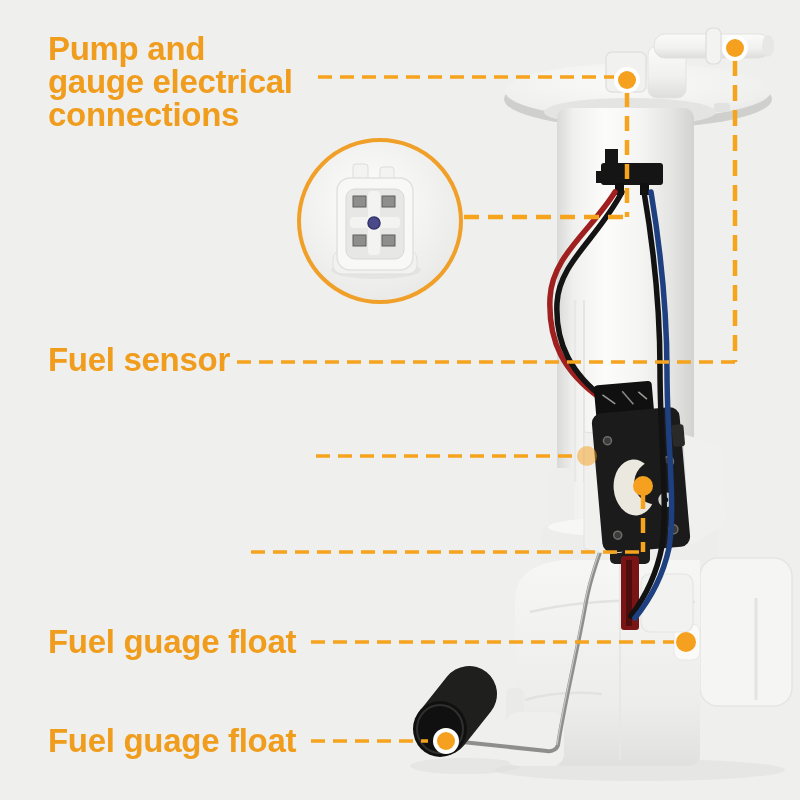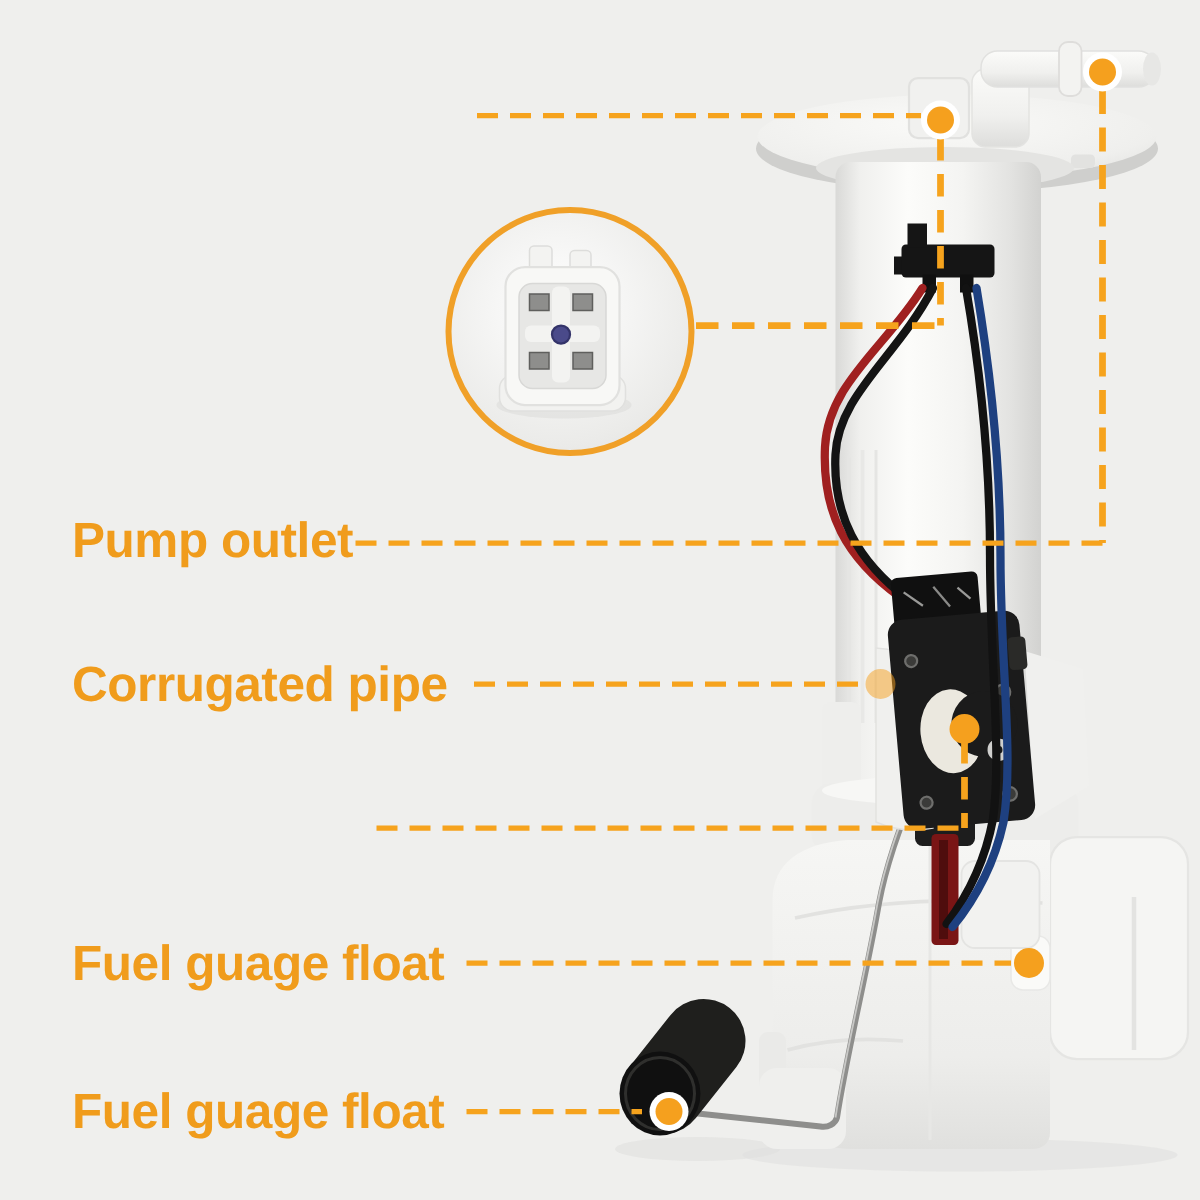--- a/index.html
+++ b/index.html
@@ -213,22 +213,24 @@
       <circle cx="587" cy="456" r="10" fill="#f5a01e" opacity="0.5"></circle>
       <circle cx="643" cy="486" r="10" fill="#f5a01e"></circle>
       <circle cx="686" cy="642" r="10" fill="#f5a01e"></circle>
       <g>
         <circle cx="446" cy="741" r="13" fill="#ffffff"></circle>
         <circle cx="446" cy="741" r="9" fill="#f5a01e"></circle>
       </g>
     </g>
   </svg>
 
-
-  <div class="label" style="top:343px;">Pump outlet</div>
-
-  <div class="label" style="top:439px;">Corrugated pipe</div>
+  <div class="label" style="top:32px;">Pump and
+gauge electrical
+connections</div>
+
+  <div class="label" style="top:343px;">Fuel sensor</div>
+
 
 
   <div class="label" style="top:625px;">Fuel guage float</div>
 
   <div class="label" style="top:724px;">Fuel guage float</div>
 </div>
 
 </body></html>

